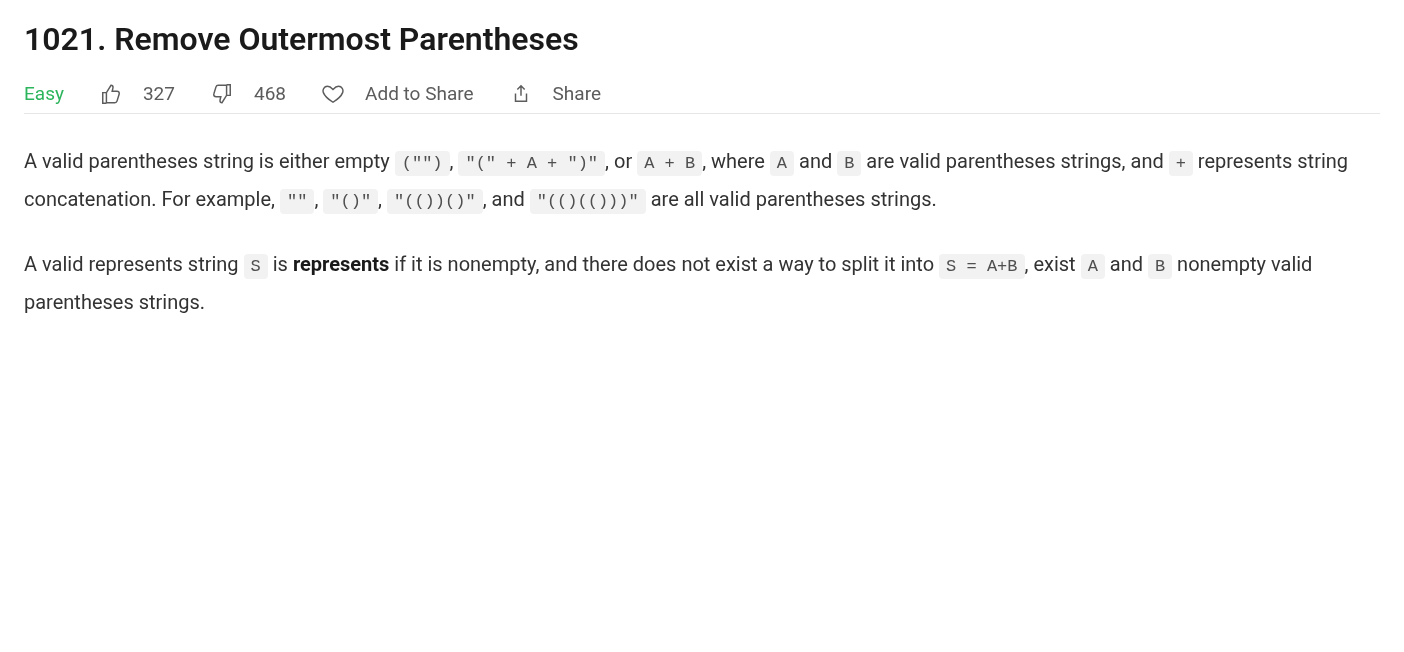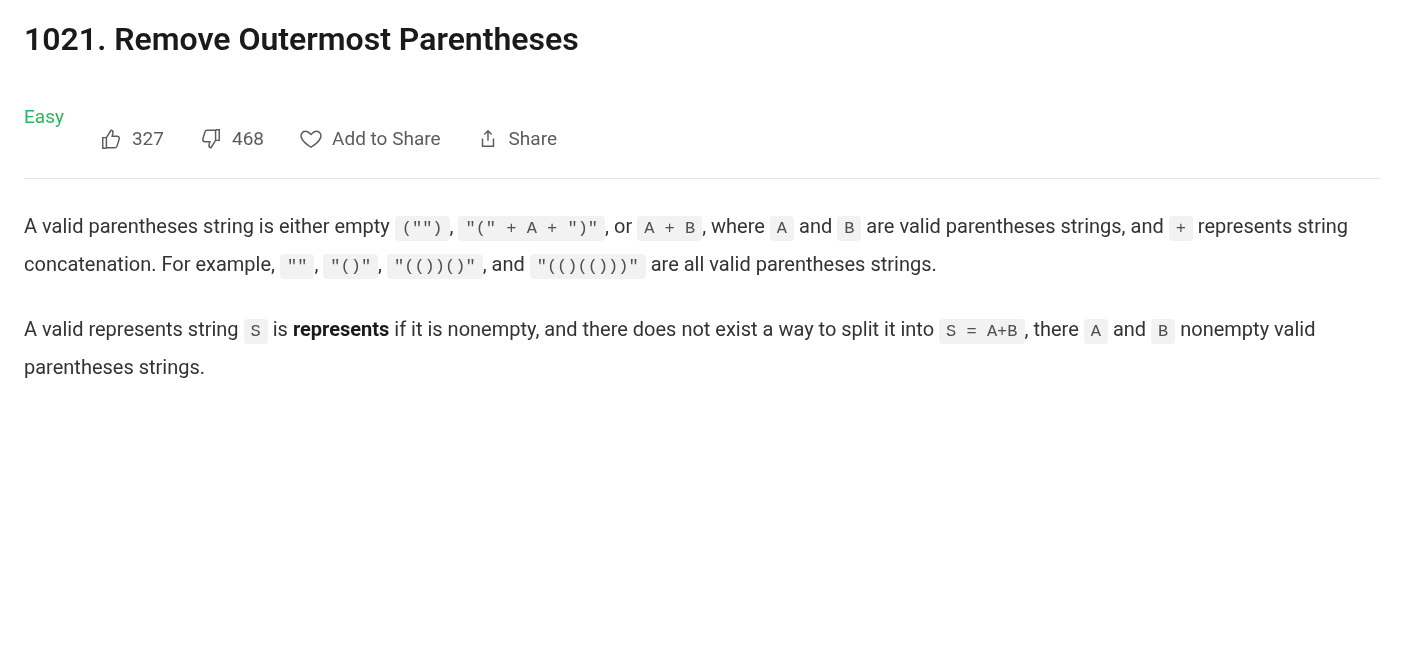--- a/index.html
+++ b/index.html
@@ -17,37 +17,36 @@
     .title {
       font-size: 32px;
       font-weight: 600;
       color: #1a1a1a;
       margin-bottom: 24px;
     }
     .toolbar {
       display: flex;
       align-items: center;
       gap: 36px;
-      padding-bottom: 28px;
+      padding-bottom: 8px;
       border-bottom: 1px solid #e6e6e6;
       margin-bottom: 28px;
     }
     .difficulty {
       color: #2db55d;
       font-size: 19px;
       font-weight: 400;
     }
     .toolbar-item {
       display: inline-flex;
       align-items: center;
-      gap: 10px;
+      gap: 21px;
       color: #5c5c5c;
       font-size: 19px;
       cursor: pointer;
-      margin-top: 45px;
     }
     .toolbar-item svg {
       width: 22px;
       height: 22px;
       stroke: #5c5c5c;
       fill: none;
       stroke-width: 1.6;
     }
     .content p {
       font-size: 20px;
@@ -104,17 +103,17 @@
     <span>Share</span>
   </span>
 </div>
 
 <div class="content">
   <p>
     <span>A valid parentheses string is either empty </span><code>("")</code><span>, </span><code>"(" + A + ")"</code><span>, or </span><code>A + B</code><span>, where </span><code>A</code><span> and </span><code>B</code><span> are valid parentheses strings, and </span><code>+</code><span> represents string concatenation.  For example, </span><code>""</code><span>, </span><code>"()"</code><span>, </span><code>"(())()"</code><span>, and </span><code>"(()(()))"</code><span> are all valid parentheses strings.</span>
   </p>
 
   <p>
-    <span>A valid represents string </span><code>S</code><span> is </span><strong>represents</strong><span> if it is nonempty, and there does not exist a way to split it into </span><code>S = A+B</code><span>, there </span><code>A</code><span> and </span><code>B</code><span> nonempty valid parentheses strings.</span>
+    <span>A valid represents string </span><code>S</code><span> is </span><strong>represents</strong><span> if it is nonempty, and there does not exist a way to split it into </span><code>S = A+B</code><span>, exist </span><code>A</code><span> and </span><code>B</code><span> nonempty valid parentheses strings.</span>
   </p>
 
 
 </div>
 
 </body></html>

